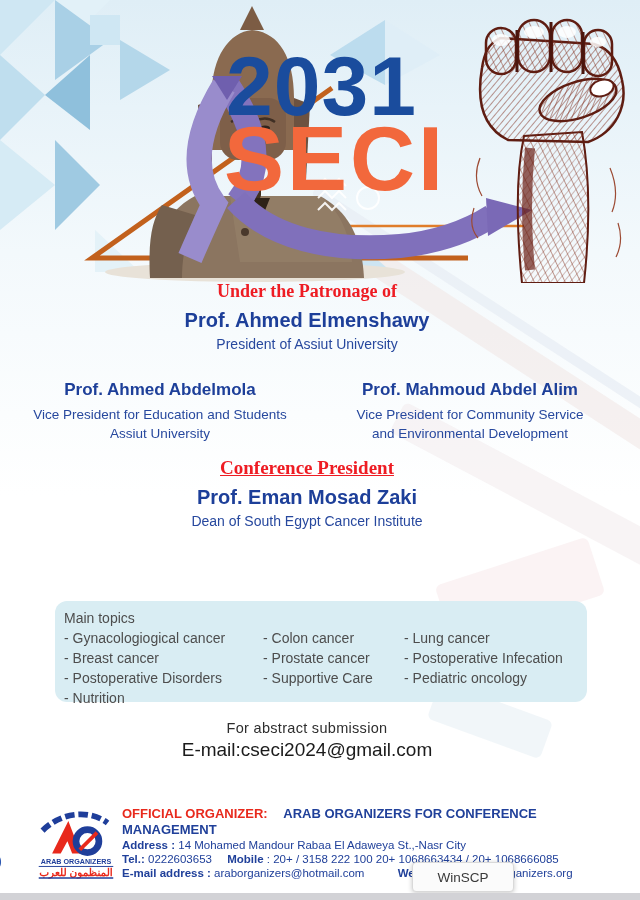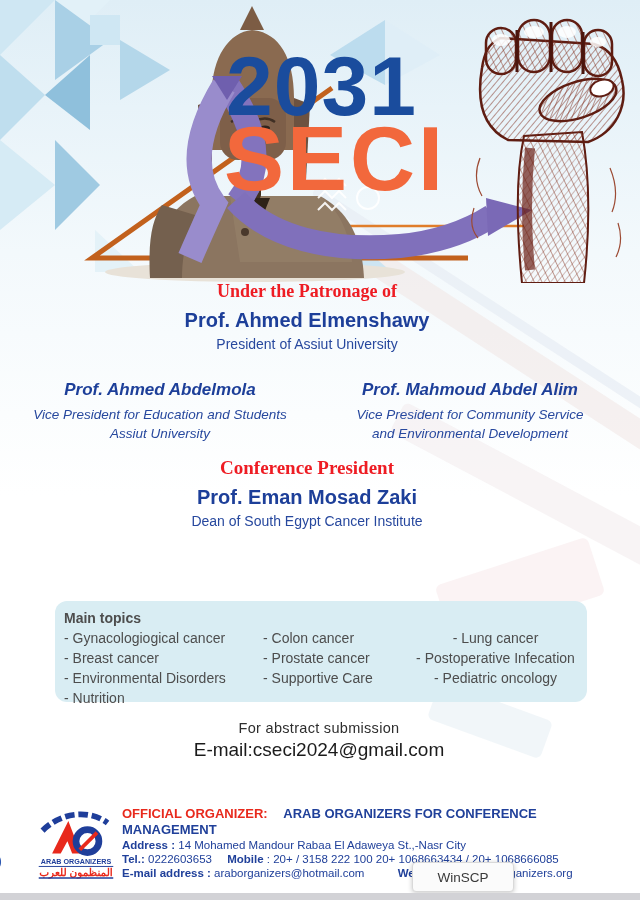--- a/index.html
+++ b/index.html
@@ -29,39 +29,39 @@
   }
 
   .centerband{position:absolute; left:0; width:614px; text-align:center;}
   .red-heading{font-family:"Liberation Serif", serif; font-weight:bold; color:#ee1c23;}
   .patronage{top:281px;}
   .patronage .red-heading{font-size:18px;}
   .big-name{color:#1d3f99; font-weight:bold; font-size:20px; margin-top:7px;}
   .sub-title{color:#27489e; font-size:14px; margin-top:4px;}
 
   .vp-row{position:absolute; left:5px; top:380px; width:630px; display:flex;}
-  .vp-col{width:310px; text-align:center;font-style:italic;}
+  .vp-col{width:310px; text-align:center;}
   .vp-name{color:#1d3f99; font-weight:bold; font-size:17px;}
   .vp-line{color:#27489e; font-size:13.5px; line-height:19px;}
   .vp-name{margin-bottom:5px;}
 
   .president{top:457px;}
-  .president .red-heading{font-size:19px;}
+  .president .red-heading{font-size:19px;text-decoration:underline;}
 
   .topics-box{
     position:absolute; left:55px; top:601px; width:532px; height:101px;
     background:#d9edf3; border-radius:12px; box-sizing:border-box;
     padding:7px 0 0 9px; color:#4d4d4d; font-size:14px;
   }
-  .topics-heading{line-height:20px;font-weight:bold;}
+  .topics-heading{line-height:20px;}
   .topics-cols{display:flex;}
   .tcol{line-height:20px;}
-  .tcol1{width:199px;} .tcol2{width:141px;} .tcol3{flex:1;text-align:center;}
-
-  .abstract{top:720px;padding-left:12px;}
+  .tcol1{width:199px;} .tcol2{width:141px;} .tcol3{flex:1;}
+
+  .abstract{top:720px;}
   .abstract-l1{font-size:14.5px; color:#2e2e2e; letter-spacing:.3px;}
   .abstract-l2{font-size:19px; color:#1b1b1b; margin-top:3px;}
 
   .footer{position:absolute; left:33px; top:806px; width:600px;}
   .footer-logo{position:absolute; left:0; top:2px;}
   .footer-text{margin-left:89px; color:#20409a; font-size:11.5px; line-height:14px;}
   .f-line1{font-size:13px; font-weight:bold; line-height:16px;}
   .f-red{color:#e8291c;}
   .f-blue{color:#20409a;}
   .bold{font-weight:bold;margin-top:11px;}
@@ -196,21 +196,21 @@
     <div class="big-name">Prof. Eman Mosad Zaki</div>
     <div class="sub-title">Dean of South Egypt Cancer Institute</div>
   </div>
 
   <div class="topics-box">
     <div class="topics-heading">Main topics</div>
     <div class="topics-cols">
       <div class="tcol tcol1">
         <div>- Gynacologiogical cancer</div>
         <div>- Breast cancer</div>
-        <div>- Environmental Disorders</div>
+        <div>- Postoperative Disorders</div>
         <div>- Nutrition</div>
       </div>
       <div class="tcol tcol2">
         <div>- Colon cancer</div>
         <div>- Prostate cancer</div>
         <div>- Supportive Care</div>
       </div>
       <div class="tcol tcol3">
         <div>- Lung cancer</div>
         <div>- Postoperative Infecation</div>

